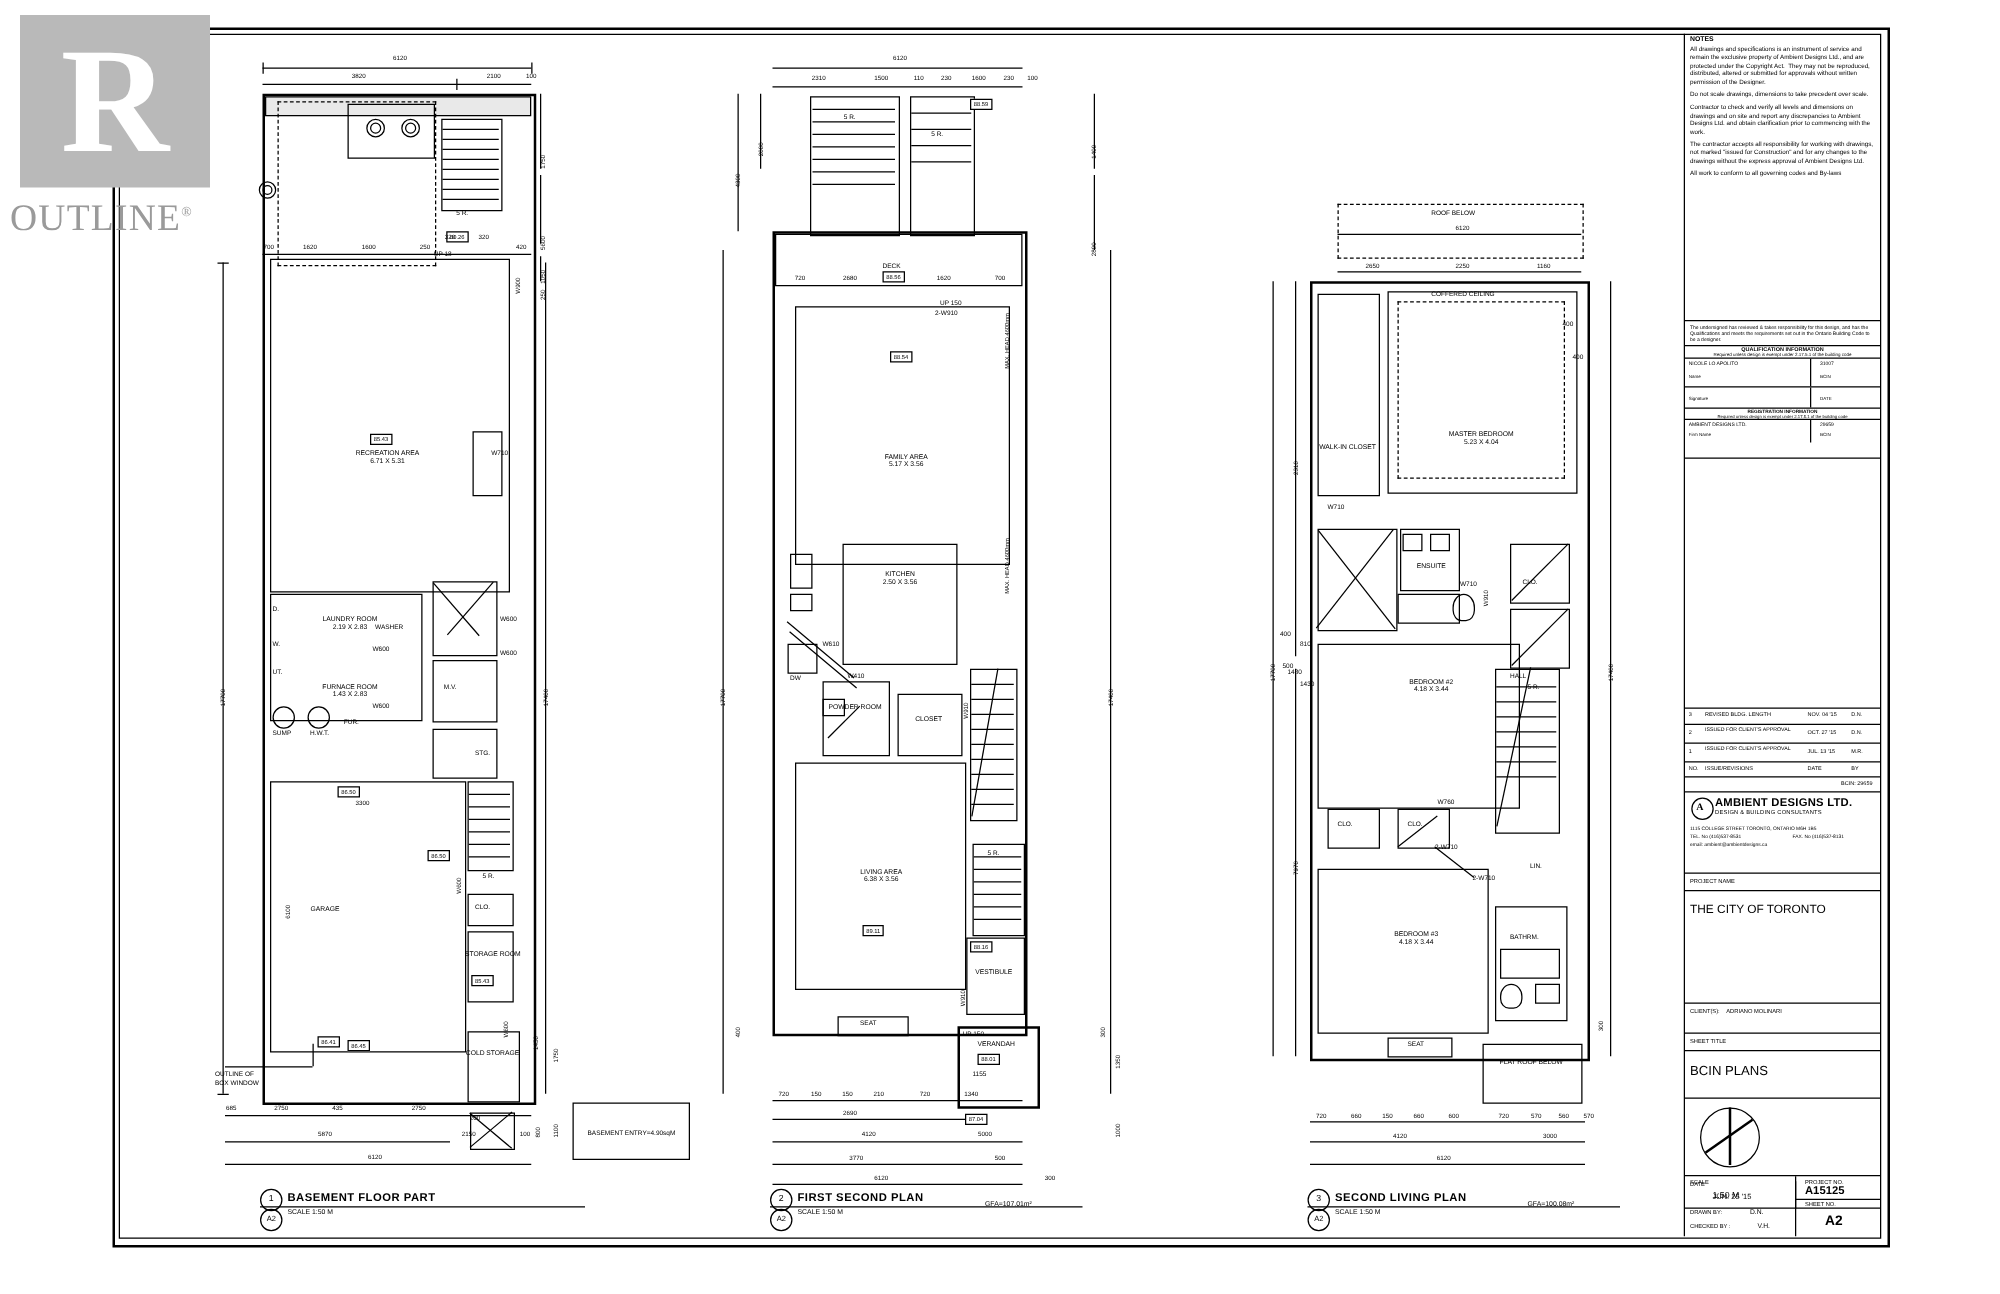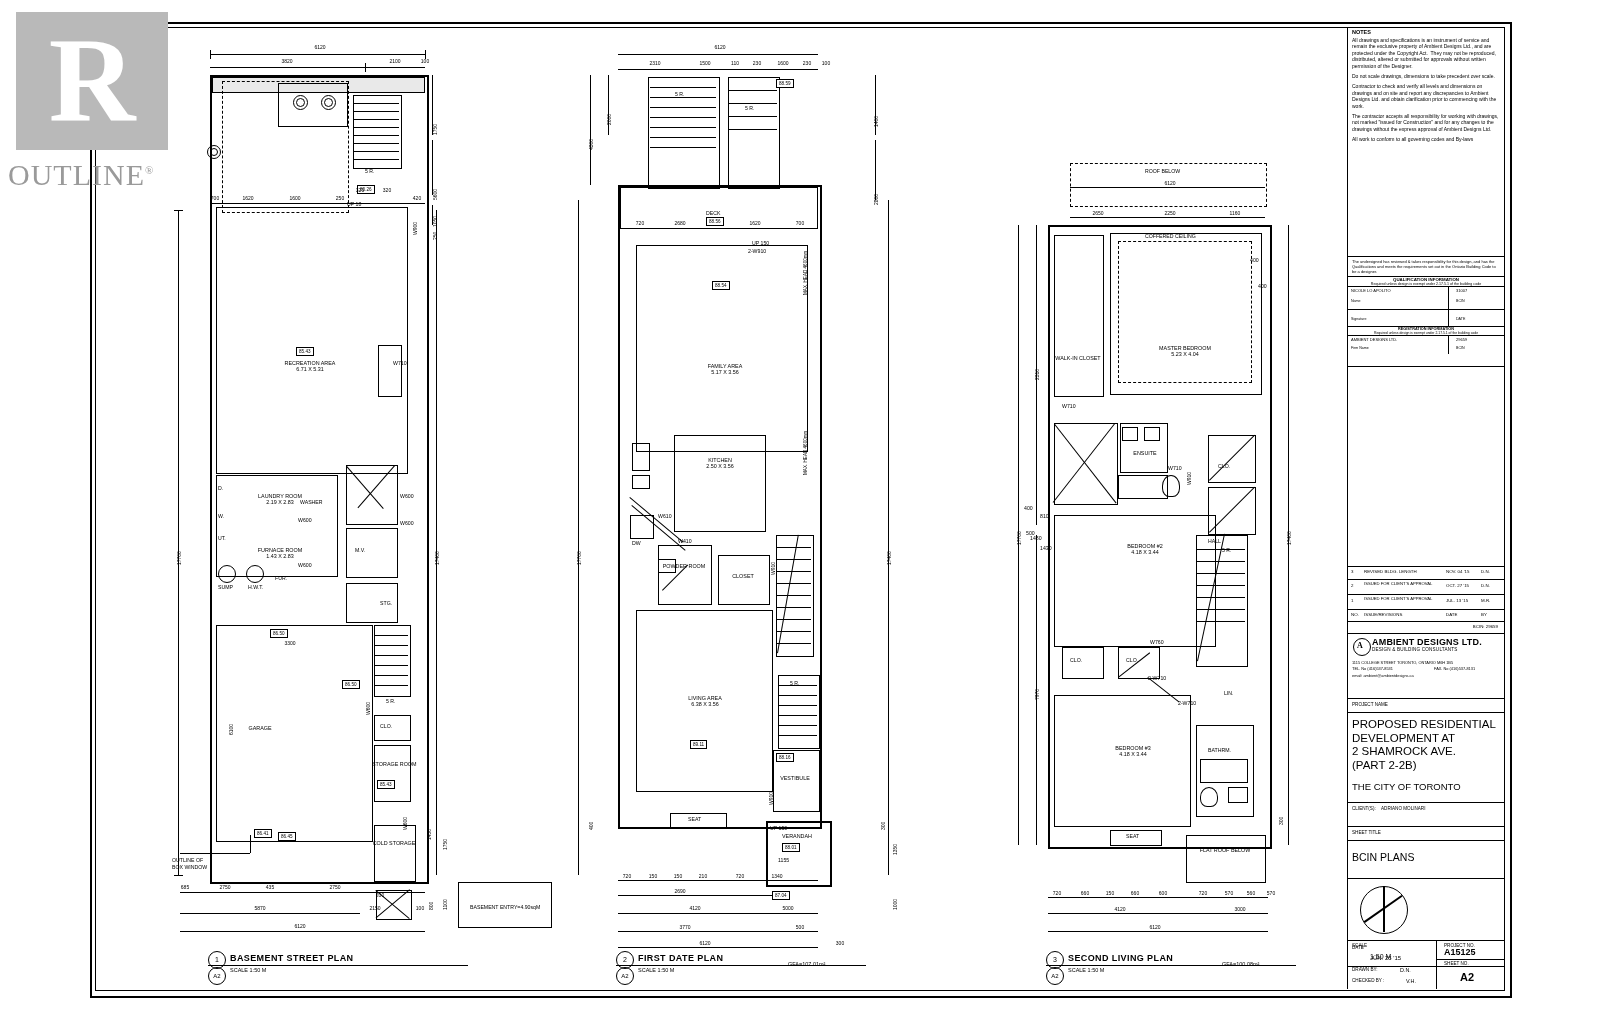--- a/index.html
+++ b/index.html
@@ -204,21 +204,21 @@
     <div class="dimtxt" style="left:215px;top:857px;width:30px;">200</div>
     <div class="ln hl" style="left:30px;top:878px;width:180px;"></div>
     <div class="dimtxt" style="left:80px;top:870px;width:60px;">5870</div>
     <div class="dimtxt" style="left:200px;top:870px;width:50px;">2150</div>
     <div class="dimtxt" style="left:255px;top:870px;width:30px;">100</div>
     <div class="ln hl" style="left:30px;top:896px;width:245px;"></div>
     <div class="dimtxt" style="left:120px;top:888px;width:60px;">6120</div>
 
     <div class="circnum" style="left:58px;top:916px;">1</div>
     <div class="circnum2" style="left:58px;top:932px;">A2</div>
-    <div class="plan-title" style="left:80px;top:918px;">BASEMENT STREET PLAN</div>
+    <div class="plan-title" style="left:80px;top:918px;">BASEMENT FLOOR PART</div>
     <div class="plan-sub" style="left:80px;top:932px;">SCALE 1:50 M</div>
     <div class="ln hl" style="left:58px;top:930px;width:260px;"></div>
   </div>
 
   <div class="rect" style="left:458px;top:882px;width:92px;height:44px;"></div>
   <div class="t" style="left:470px;top:904px;">BASEMENT ENTRY=4.90sqM</div>
 
   <div id="plan2" style="position:absolute;left:570px;top:35px;width:350px;height:940px;">
 
     <div class="ln hl" style="left:48px;top:19px;width:200px;"></div>
@@ -364,21 +364,21 @@
     <div class="dimtxt" style="left:90px;top:889px;width:50px;">3770</div>
     <div class="dimtxt" style="left:215px;top:889px;width:30px;">500</div>
     <div class="ln hl" style="left:48px;top:912px;width:200px;"></div>
     <div class="dimtxt" style="left:110px;top:905px;width:50px;">6120</div>
     <div class="dimtxt" style="left:255px;top:905px;width:30px;">300</div>
     <div class="boxnum" style="left:202px;top:856px;">87.04</div>
     <div class="dimtxt" style="left:198px;top:870px;width:40px;">5000</div>
 
     <div class="circnum" style="left:46px;top:916px;">2</div>
     <div class="circnum2" style="left:46px;top:932px;">A2</div>
-    <div class="plan-title" style="left:68px;top:918px;">FIRST DATE PLAN</div>
+    <div class="plan-title" style="left:68px;top:918px;">FIRST SECOND PLAN</div>
     <div class="plan-sub" style="left:68px;top:932px;">SCALE 1:50 M</div>
     <div class="plan-sub" style="left:218px;top:926px;">GFA=107.01m²</div>
     <div class="ln hl" style="left:46px;top:930px;width:250px;"></div>
   </div>
 
   <div id="plan3" style="position:absolute;left:1000px;top:35px;width:350px;height:940px;">
 
     <div class="dash" style="left:70px;top:128px;width:195px;height:42px;"></div>
     <div class="t" style="left:145px;top:133px;">ROOF BELOW</div>
     <div class="ln hl" style="left:70px;top:152px;width:195px;"></div>
@@ -588,26 +588,20 @@
         <div style="position:absolute;left:4px;font-size:3.9px;">TEL. No (416)537-8531</div>
         <div style="position:absolute;left:86px;font-size:3.9px;">FAX. No (416)537-8131</div>
       </div>
       <div style="font-size:3.9px;padding:0 4px;">email:  ambient@ambientdesigns.ca</div>
     </div>
 
     <div class="tb-sec" style="top:672px;height:14px;">
       <div style="font-size:4.6px;padding:3px 4px;">PROJECT NAME</div>
     </div>
     <div class="tb-sec" style="top:686px;height:90px;">
-      <div style="font-size:11.5px;line-height:13.5px;padding:5px 4px 0 4px;font-family:'Liberation Sans',sans-serif;">
-        <div>PROPOSED RESIDENTIAL</div>
-        <div>DEVELOPMENT AT</div>
-        <div>2 SHAMROCK AVE.</div>
-        <div>(PART 2-2B)</div>
-      </div>
       <div style="font-size:9.5px;padding:9px 4px 0 4px;">THE CITY OF TORONTO</div>
     </div>
 
     <div class="tb-sec" style="top:776px;height:24px;">
       <div style="font-size:4.6px;padding:3px 4px 0 4px;">
         <span>CLIENT(S):</span>
         <span style="margin-left:4px;">ADRIANO MOLINARI</span>
       </div>
     </div>
 

